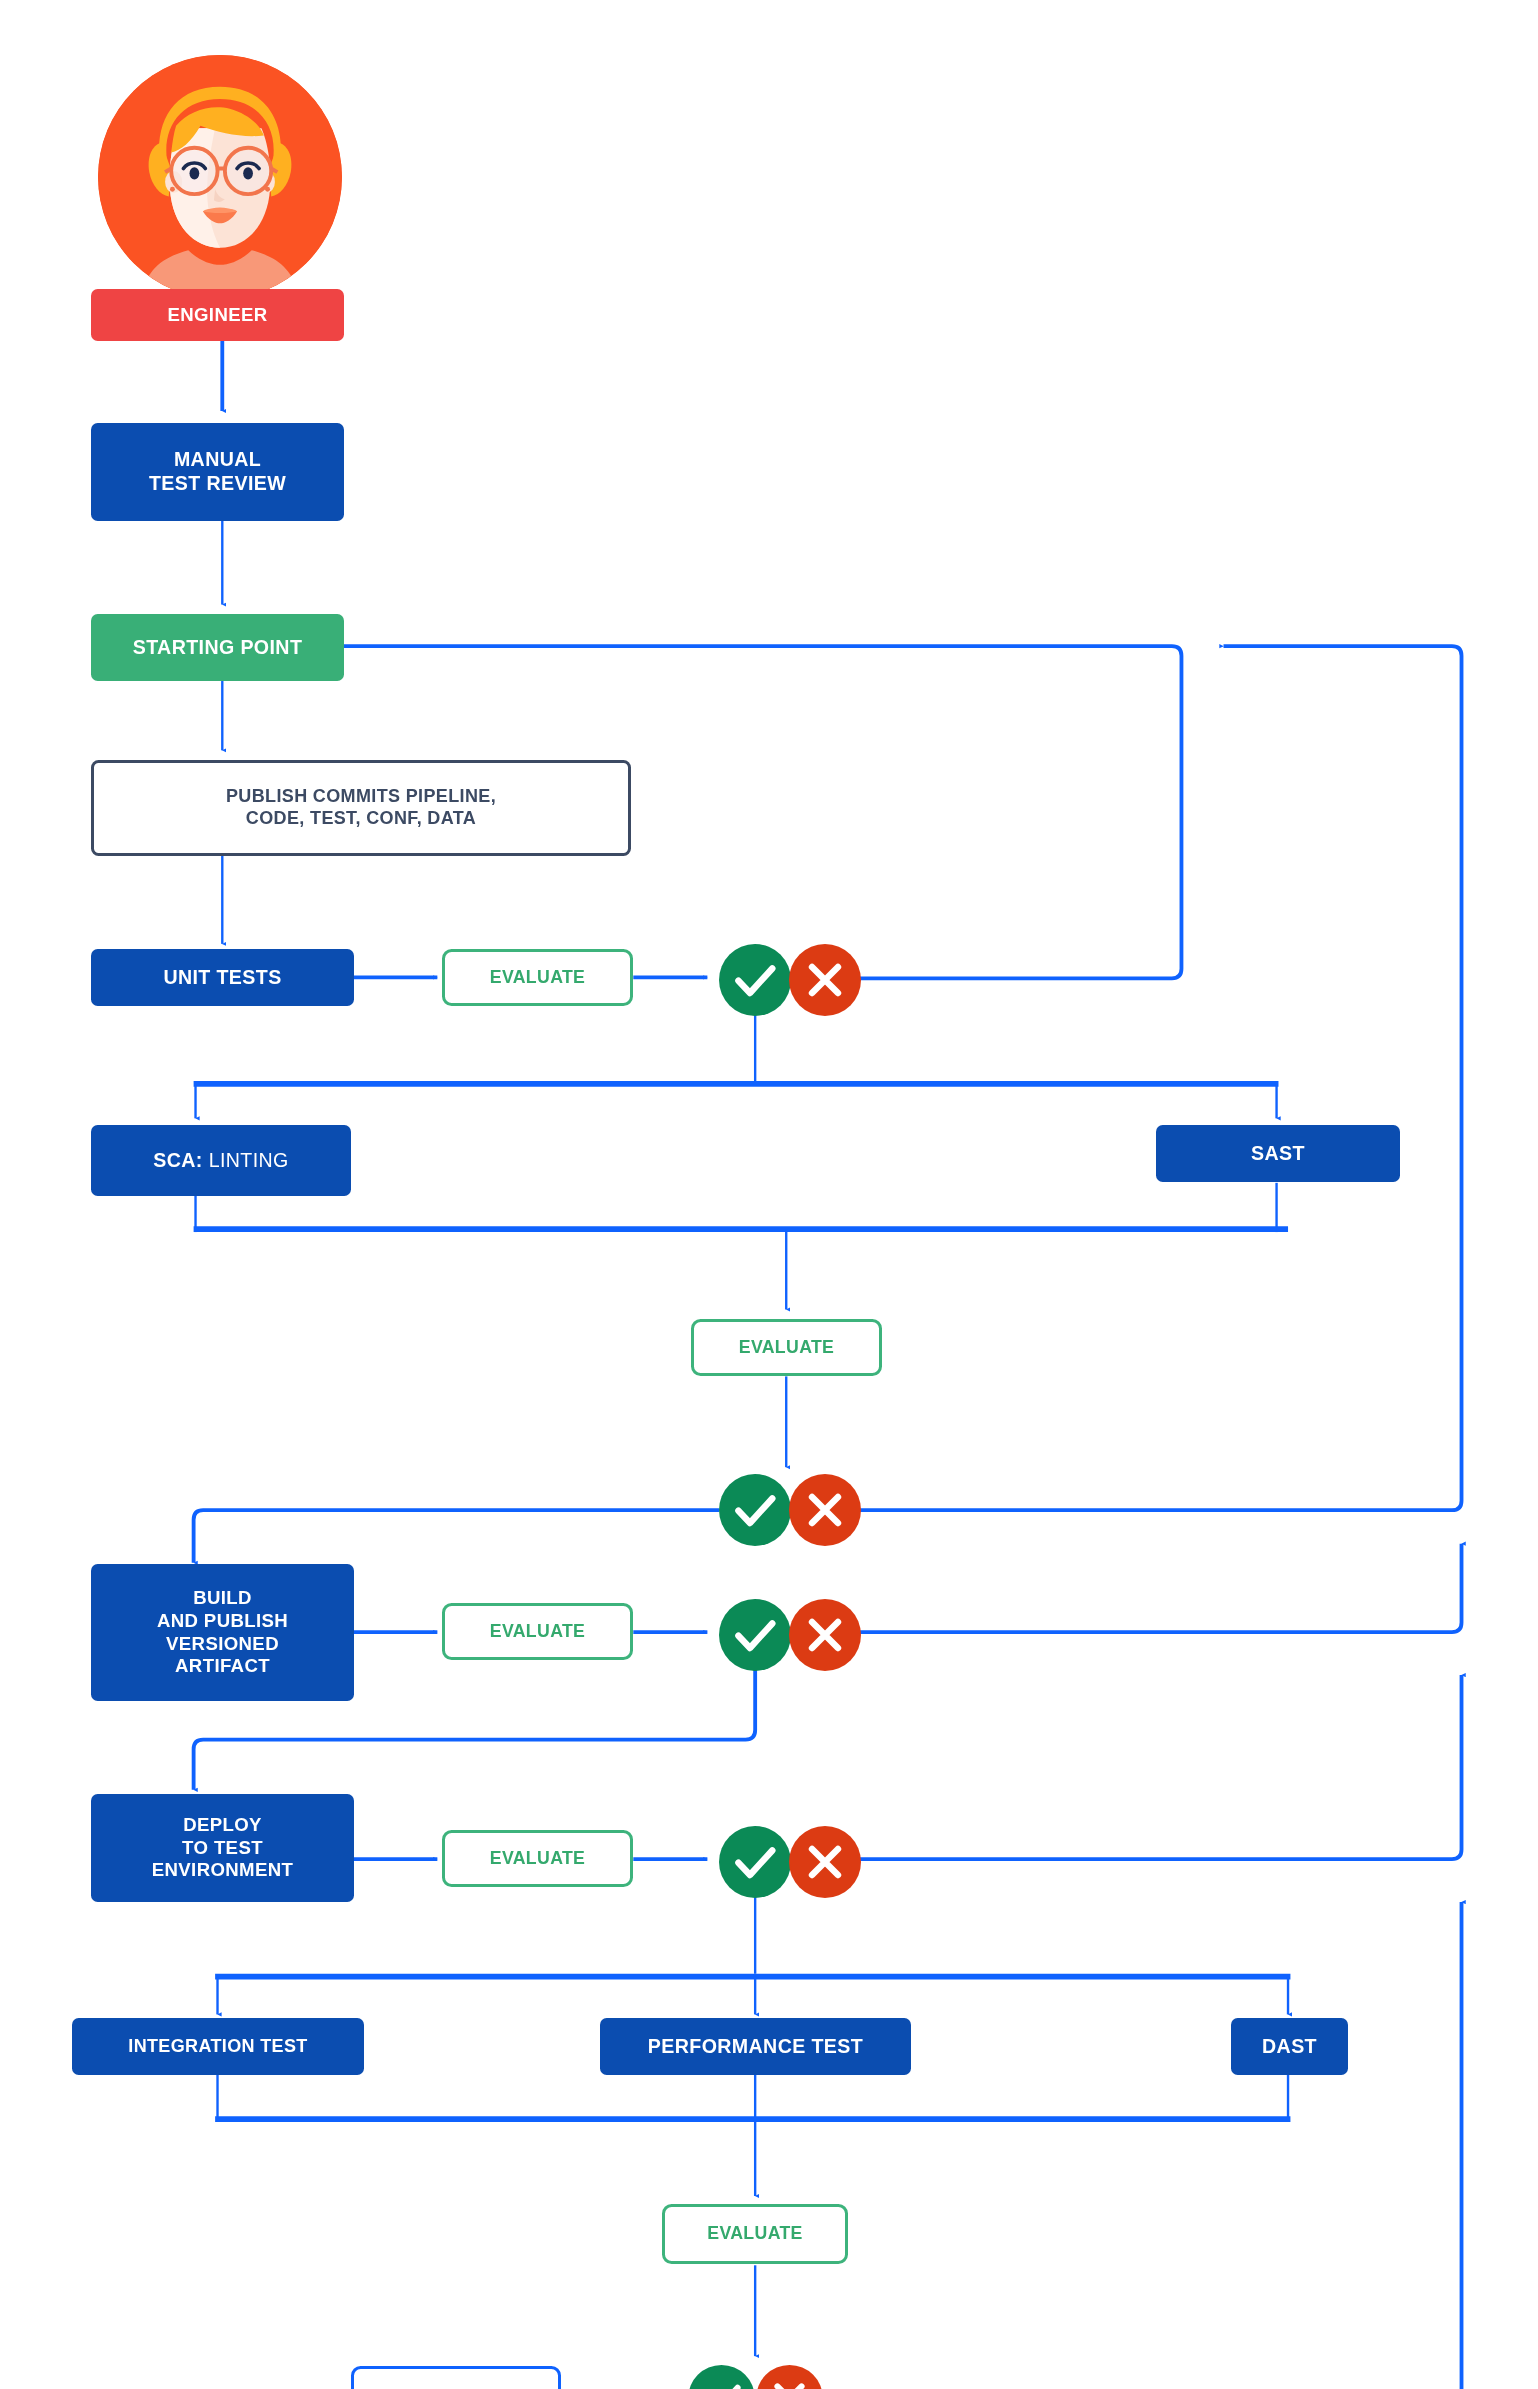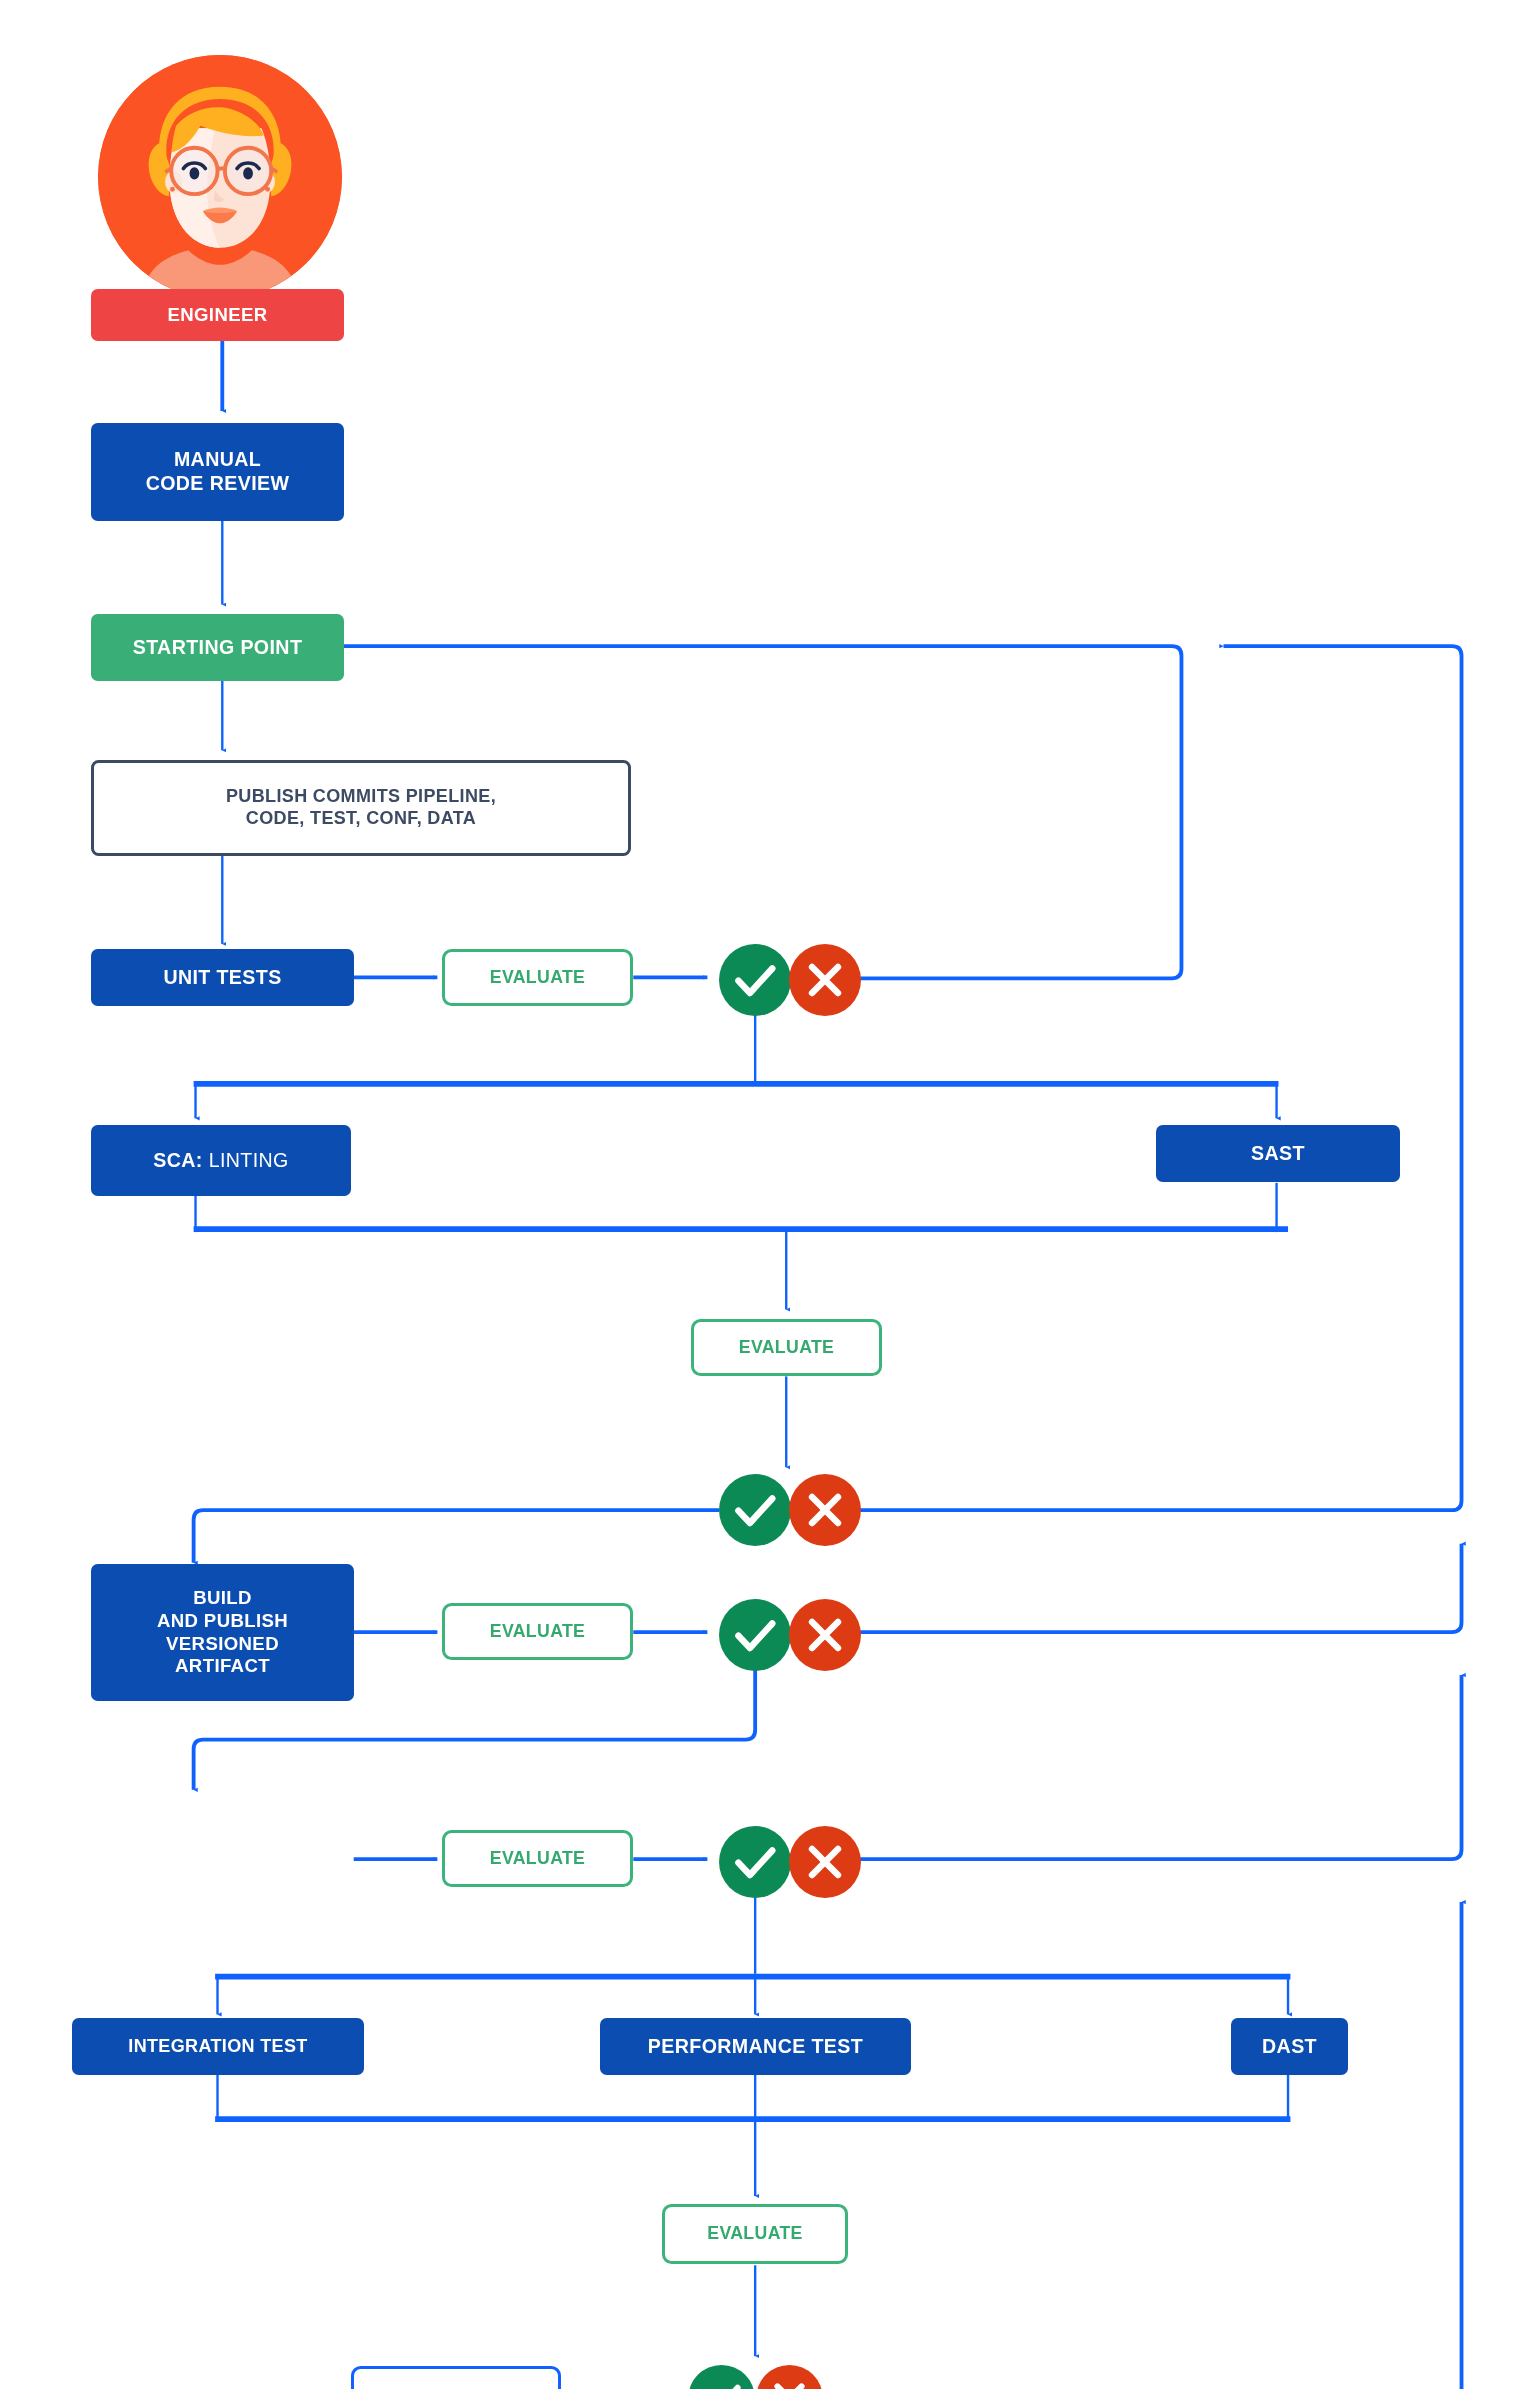--- a/index.html
+++ b/index.html
@@ -144,21 +144,21 @@
       <path d="M74 160c8 8 18 12 26 12s18-4 26-12c22 6 34 16 40 40H34c6-24 18-34 40-40z" fill="#F89878"></path>
     </svg>
   </div>
 
   <div class="node n-navy" style="left:91px;top:289px;width:253px;height:52px;font-size:18.6px;">
     <span class="lbl">ENGINEER</span>
   </div>
 
   <div class="node n-blue" style="left:91px;top:423px;width:253px;height:98px;font-size:19.6px;flex-direction:column;">
     <span class="lbl">MANUAL</span>
-    <span class="lbl">CODE REVIEW</span>
+    <span class="lbl">TEST REVIEW</span>
   </div>
 
   <div class="node n-green" style="left:91px;top:614px;width:253px;height:67px;font-size:19.6px;">
     <span class="lbl">STARTING POINT</span>
   </div>
 
   <div class="node n-outline" style="left:91px;top:760px;width:540px;height:96px;font-size:18px;flex-direction:column;">
     <span class="lbl">PUBLISH COMMITS PIPELINE,</span>
     <span class="lbl">CODE, TEST, CONF, DATA</span>
   </div>
@@ -220,20 +220,25 @@
     <svg viewBox="0 0 100 100">
         <path d="M27 51 L43 68 L74 34" fill="none" stroke="#ffffff" stroke-width="9" stroke-linecap="round" stroke-linejoin="round"></path>
       </svg>
   </div>
   <div class="mark m-no" style="left:789px;top:1599px;width:72px;height:72px;">
     <svg viewBox="0 0 100 100">
         <path d="M32 32 L68 68 M68 32 L32 68" fill="none" stroke="#ffffff" stroke-width="9" stroke-linecap="round"></path>
       </svg>
   </div>
 
+  <div class="node n-blue" style="left:91px;top:1794px;width:263px;height:108px;font-size:18.6px;flex-direction:column;">
+    <span class="lbl">DEPLOY</span>
+    <span class="lbl">TO TEST</span>
+    <span class="lbl">ENVIRONMENT</span>
+  </div>
 
   <div class="node n-eval" style="left:442px;top:1830px;width:191px;height:57px;font-size:17.7px;">
     <span class="lbl">EVALUATE</span>
   </div>
 
   <div class="mark m-ok" style="left:719px;top:1826px;width:72px;height:72px;">
     <svg viewBox="0 0 100 100">
         <path d="M27 51 L43 68 L74 34" fill="none" stroke="#ffffff" stroke-width="9" stroke-linecap="round" stroke-linejoin="round"></path>
       </svg>
   </div>

